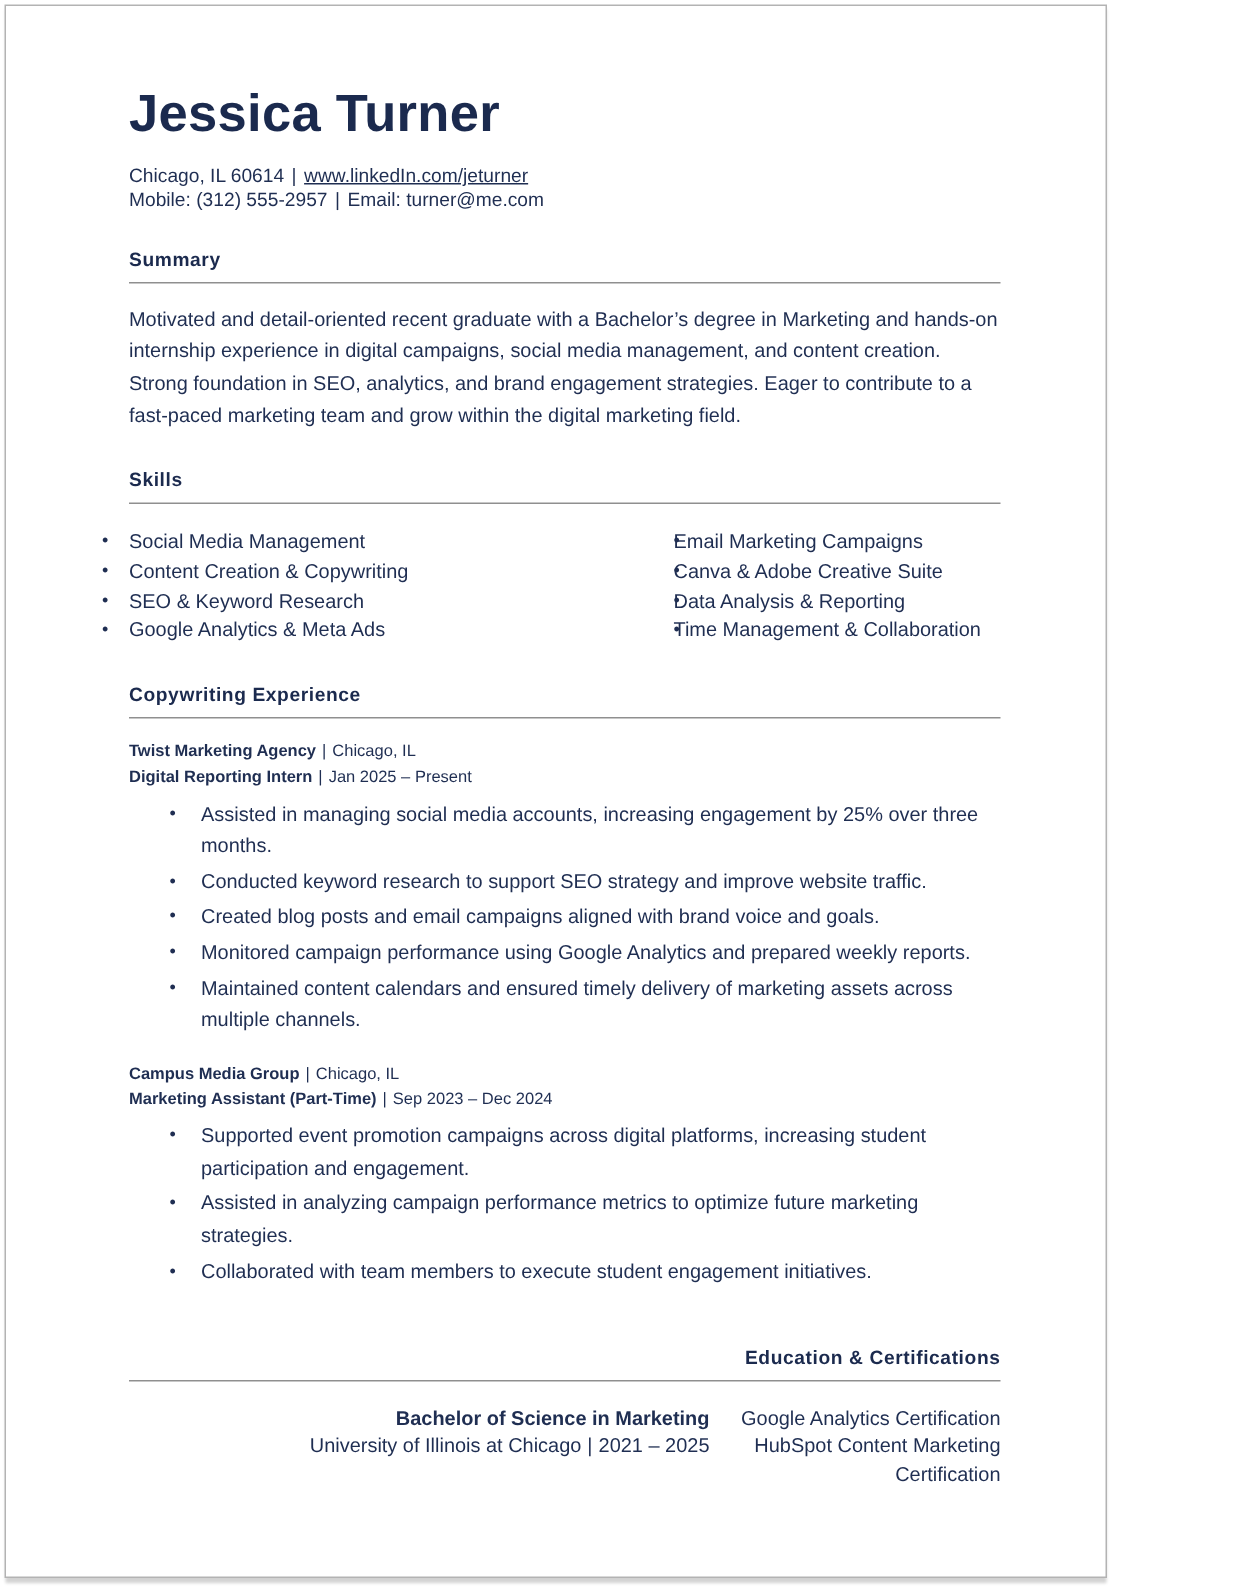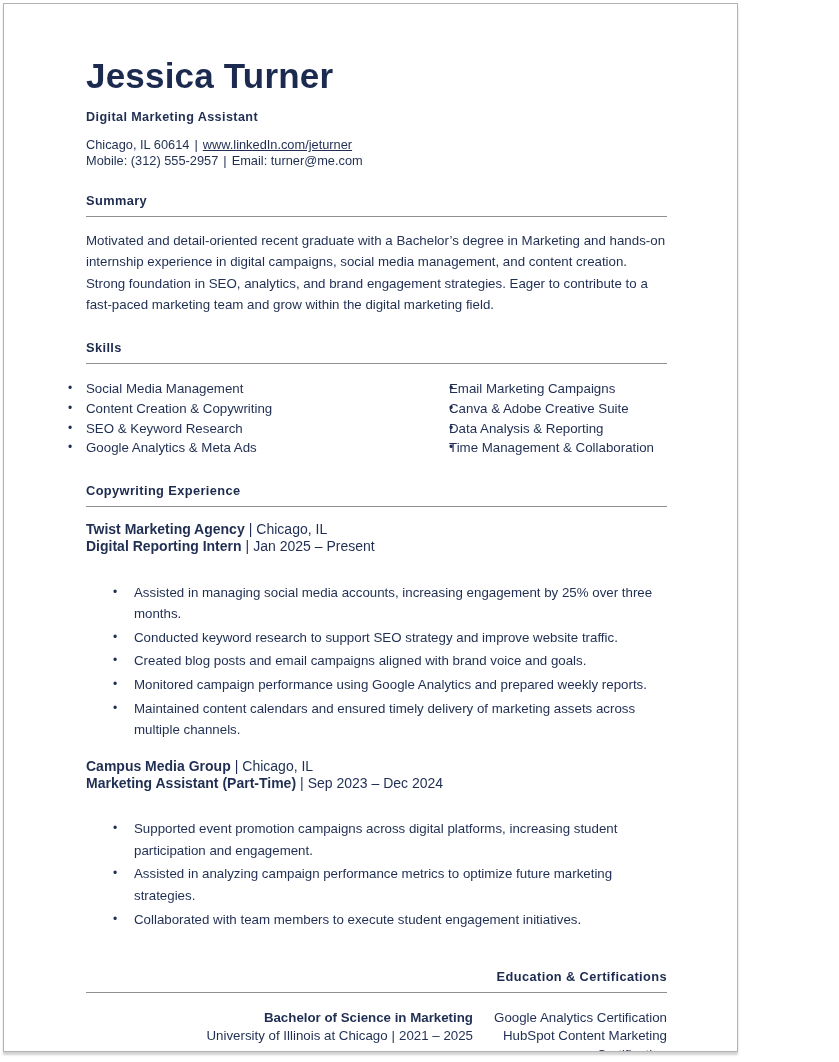--- a/index.html
+++ b/index.html
@@ -103,28 +103,28 @@
   }
   .skills-right li::before {
     content: "•";
     position: absolute;
     left: 0px;
     font-size: 12px;
   }
   
   .job { margin-top: 14px; }
   .job-line {
-    font-size: 14px;
+    font-size: 11px;
     line-height: 17.2px;
   }
   .job-line .strong { font-weight: bold; }
   .job-line .pipe { margin: 0 4px; }
   ul.job-bullets {
     list-style: none;
-    margin: 26px 0 0 0;
+    margin: 4px 0 0 0;
     padding: 0 0 0 48px;
     font-size: 13.3px;
   }
   ul.job-bullets li {
     position: relative;
     line-height: 21.6px;
     margin-bottom: 2px;
   }
   ul.job-bullets li::before {
     content: "•";
@@ -147,21 +147,20 @@
   .edu-right { flex: 1; }
 </style>
 </head>
 <body>
 
 <div class="page">
   <div class="content">
 
     <header>
       <h1 class="name">Jessica Turner</h1>
-      <div class="person-title">Digital Marketing Assistant</div>
       <div class="contact">
         <div>
           <span>Chicago, IL 60614</span><span class="pipe">|</span><a href="#">www.linkedIn.com/jeturner</a>
         </div>
         <div>
           <span>Mobile: (312) 555-2957</span><span class="pipe">|</span><span>Email: turner@me.com</span>
         </div>
       </div>
     </header>
 

